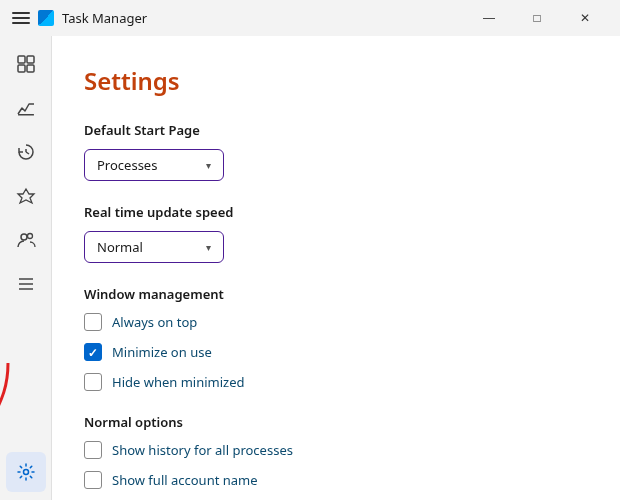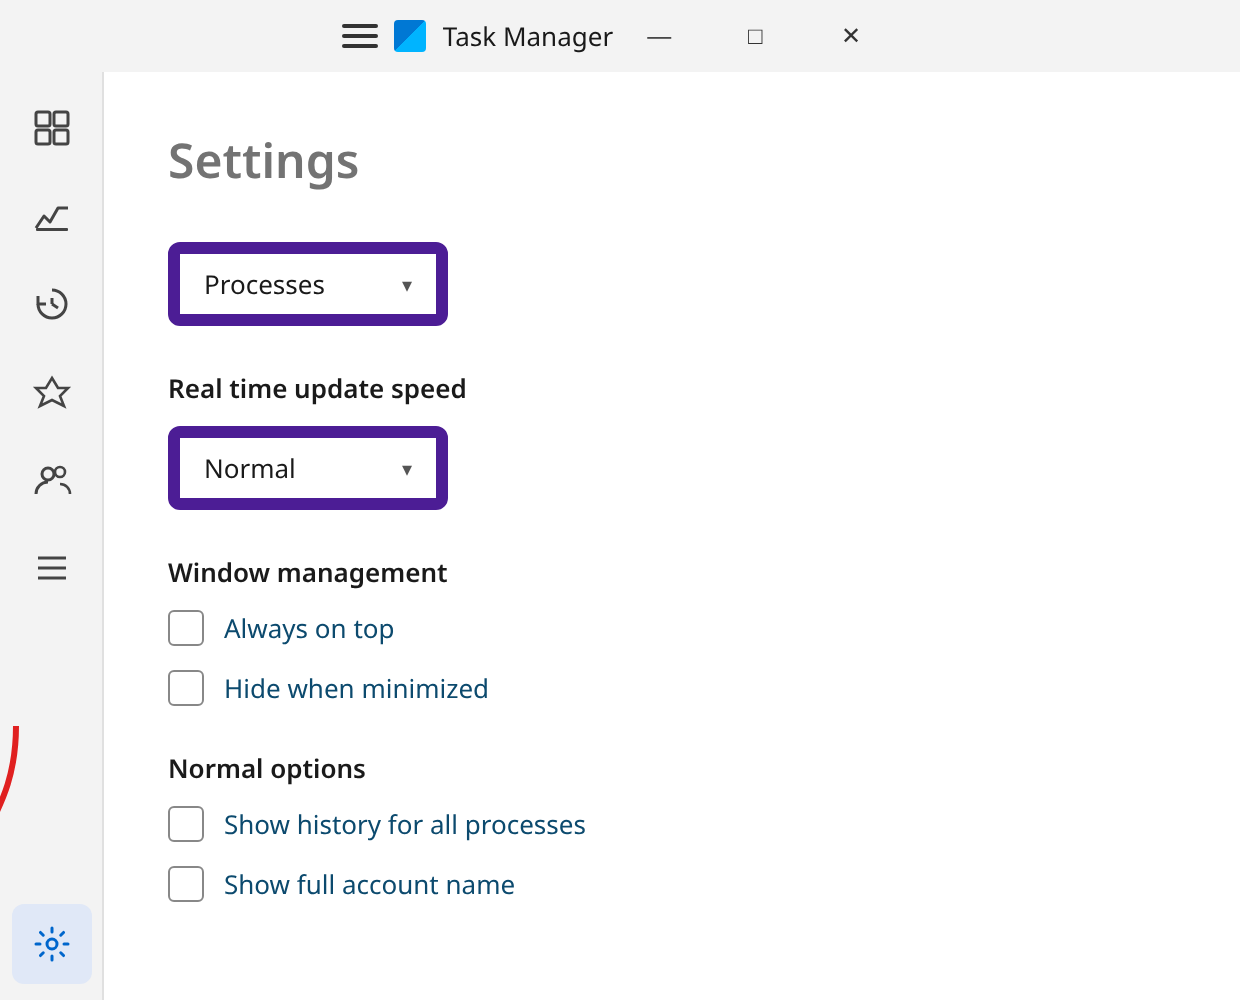--- a/index.html
+++ b/index.html
@@ -10,21 +10,21 @@
       height: 500px;
       overflow: hidden;
       display: flex;
       flex-direction: column;
     }
 
     
     .titlebar {
       display: flex;
       align-items: center;
-      justify-content: center;
+      justify-content: space-between;
       padding: 8px 12px;
       background: #f3f3f3;
       height: 36px;
       flex-shrink: 0;
     }
     .titlebar-left {
       display: flex;
       align-items: center;
       gap: 8px;
     }
@@ -95,41 +95,41 @@
     .content {
       flex: 1;
       background: white;
       padding: 28px 32px;
       overflow-y: auto;
     }
 
     .page-title {
       font-size: 24px;
       font-weight: 600;
-      color: #737373;
+      color: #c2410c;
       margin-bottom: 24px;
     }
 
     .section-label {
       font-size: 13px;
       font-weight: 600;
       color: #1a1a1a;
       margin-bottom: 10px;
     }
 
     .section {
       margin-bottom: 22px;
     }
 
     
     .dropdown {
       display: flex;
       align-items: center;
       justify-content: space-between;
-      border: 6px solid #4c1d95;
+      border: 1px solid #4c1d95;
       border-radius: 6px;
       padding: 6px 12px;
       background: white;
       cursor: pointer;
       font-size: 13px;
       color: #1a1a1a;
       width: 140px;
     }
     .dropdown-chevron {
       font-size: 10px;
@@ -277,20 +277,21 @@
           <path d="M10 2v2M10 16v2M2 10h2M16 10h2M4.22 4.22l1.41 1.41M14.37 14.37l1.41 1.41M4.22 15.78l1.41-1.41M14.37 5.63l1.41-1.41" fill="none" stroke="#0066cc" stroke-width="1.5" stroke-linecap="round"></path>
         </svg>
       </div>
     </div>
   </div>
 
   <div class="content">
     <h1 class="page-title">Settings</h1>
 
     <div class="section">
+      <div class="section-label">Default Start Page</div>
       <div class="dropdown">
         <span>Processes</span>
         <span class="dropdown-chevron">▾</span>
       </div>
     </div>
 
     <div class="section">
       <div class="section-label">Real time update speed</div>
       <div class="dropdown">
         <span>Normal</span>
@@ -298,20 +299,24 @@
       </div>
     </div>
 
     <div class="section">
       <div class="section-label">Window management</div>
       <div class="checkbox-item">
         <div class="checkbox-box"></div>
         <span class="checkbox-label">Always on top</span>
       </div>
       <div class="checkbox-item">
+        <div class="checkbox-box checked"></div>
+        <span class="checkbox-label">Minimize on use</span>
+      </div>
+      <div class="checkbox-item">
         <div class="checkbox-box"></div>
         <span class="checkbox-label">Hide when minimized</span>
       </div>
     </div>
 
     <div class="section">
       <div class="section-label">Normal options</div>
       <div class="checkbox-item">
         <div class="checkbox-box"></div>
         <span class="checkbox-label">Show history for all processes</span>

